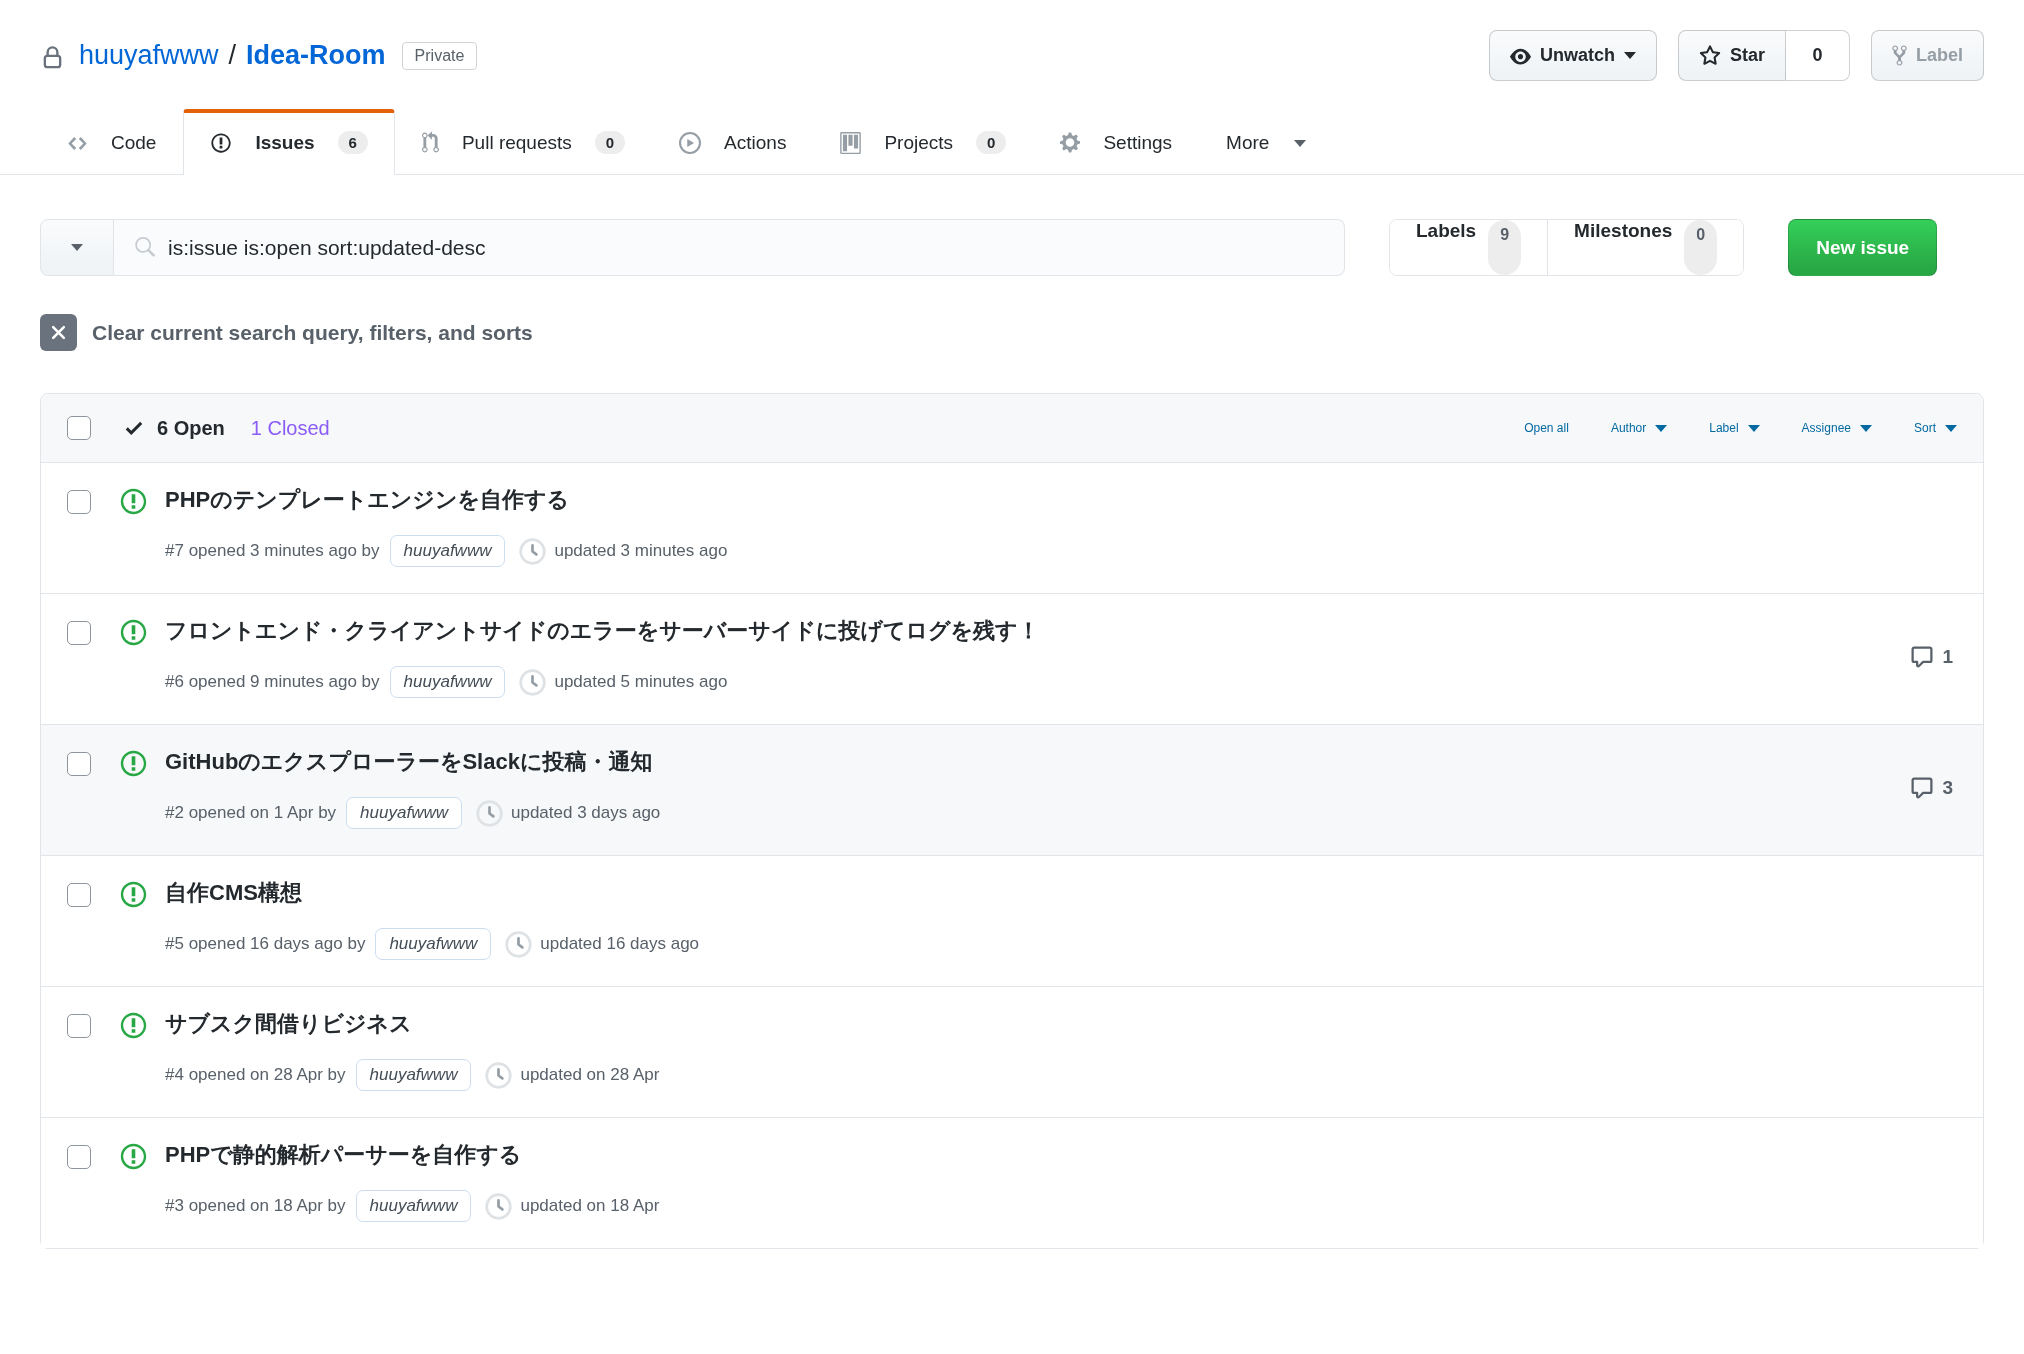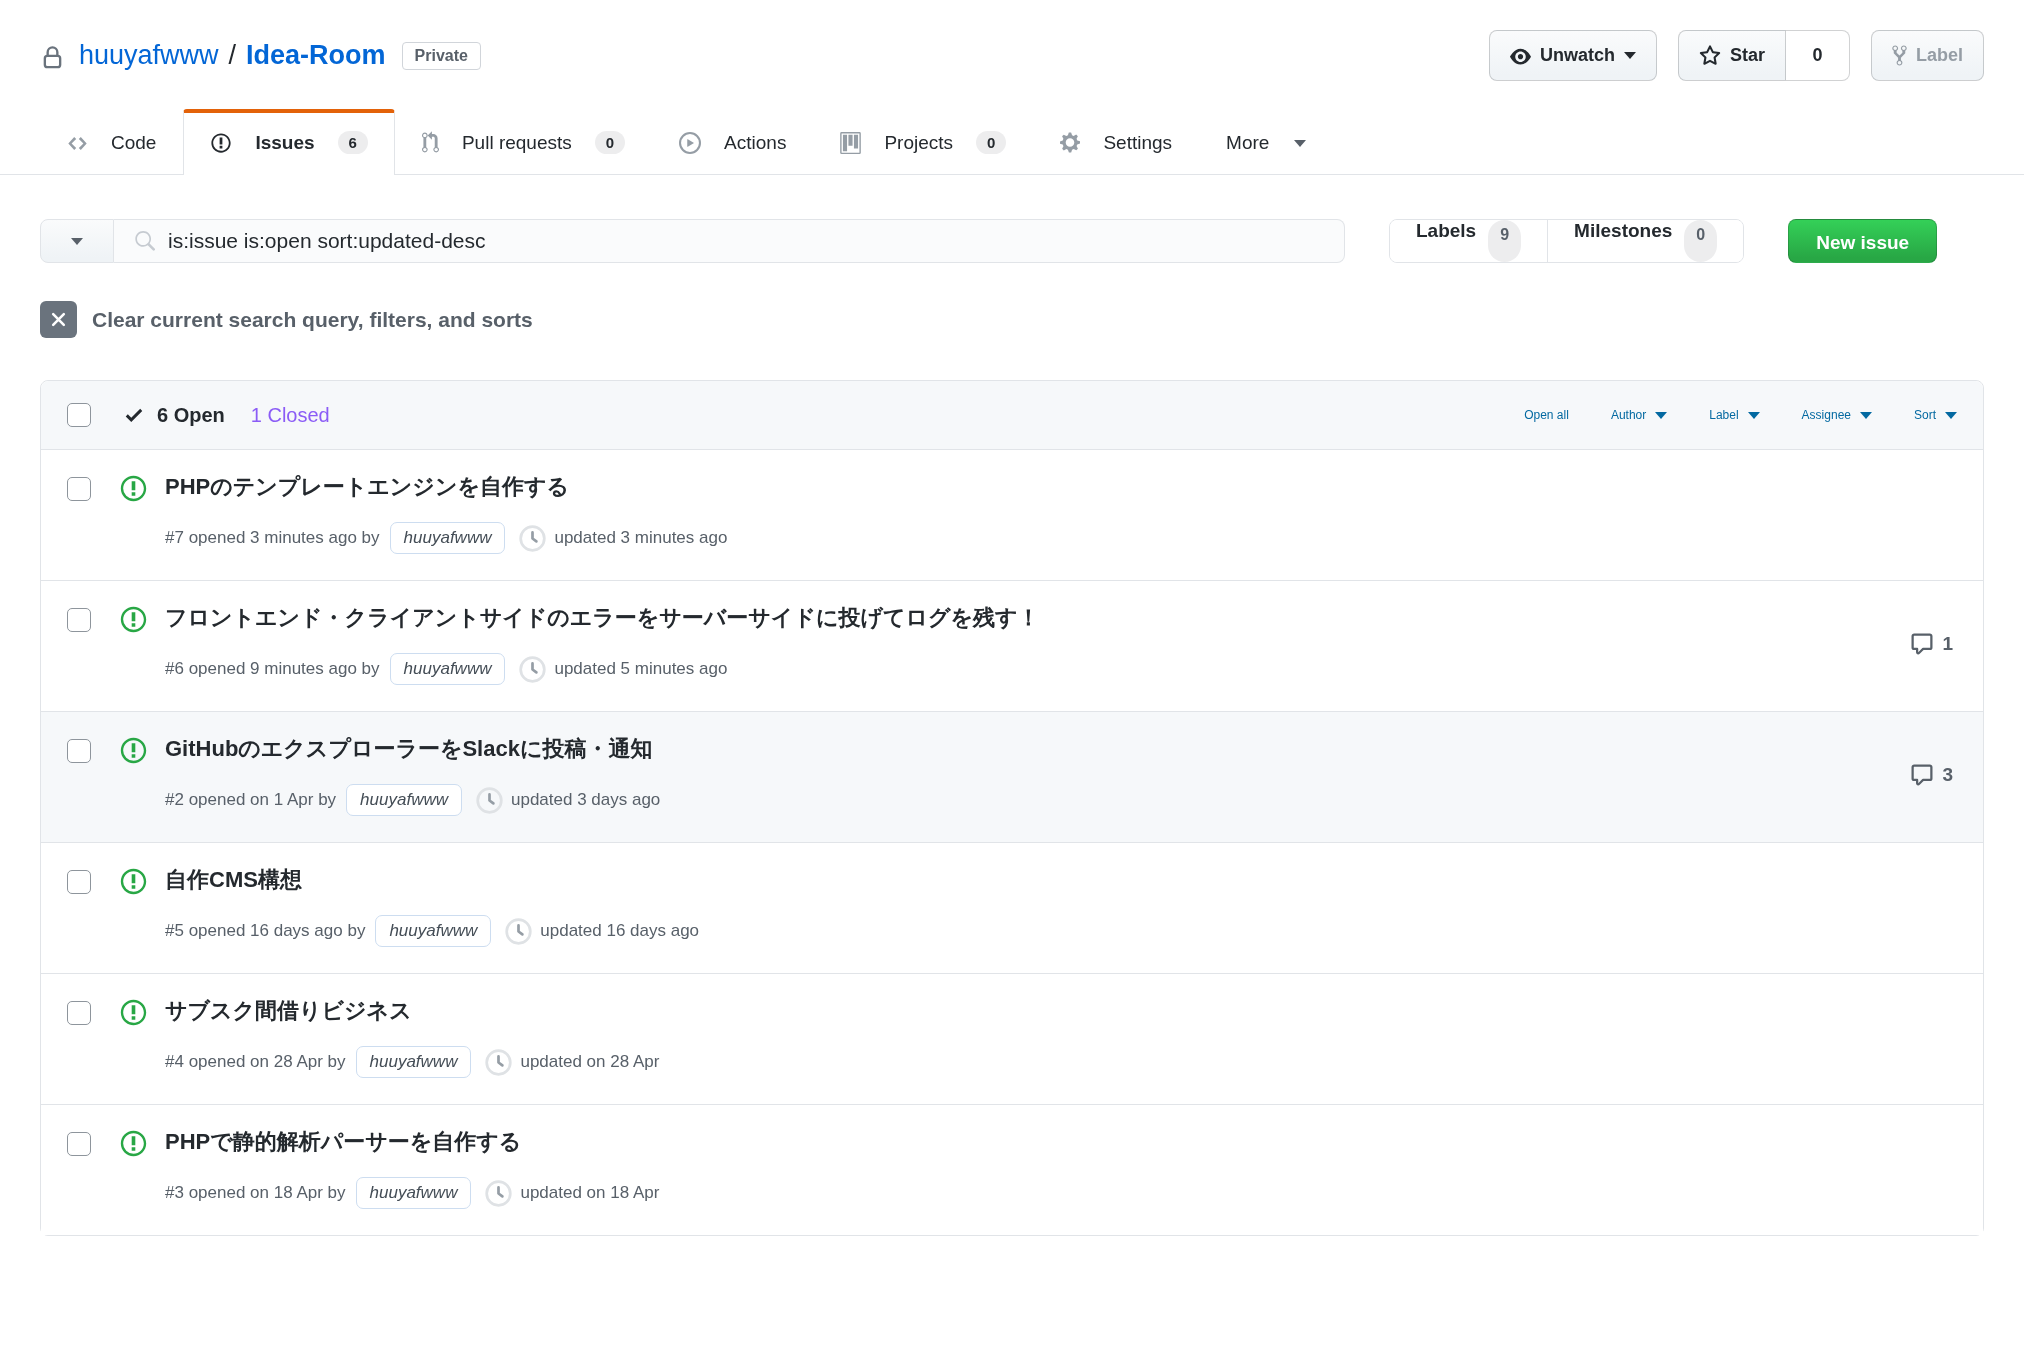--- a/index.html
+++ b/index.html
@@ -13,21 +13,21 @@
   
   .repo-header { display:flex; align-items:center; justify-content:space-between;
     padding:30px 40px 0 40px; }
   .repo-title-wrap { display:flex; align-items:center; }
   .lock-wrap { margin-right:14px; margin-top:3px; }
   .repo-h1 { font-size:27px; font-weight:400; display:flex; align-items:center; }
   .repo-owner { color:#0366d6; }
   .repo-sep { color:#24292e; margin:0 10px; }
   .repo-name { color:#0366d6; font-weight:700; }
   .private-badge { margin-left:16px; font-size:16px; color:#586069;
-    border:1px solid #d1d5da; border-radius:4px; padding:4px 12px; font-weight:700; }
+    border:1px solid #d1d5da; border-radius:4px; padding:4px 12px; font-weight:400; }
 
   .repo-actions { display:flex; align-items:stretch; }
   .gh-btn { display:flex; align-items:center; gap:9px; height:51px;
     padding:0 20px; font-size:18px; font-weight:600; color:#24292e;
     background:linear-gradient(-180deg,#fafbfc,#eff3f6 90%);
     border:1px solid rgba(27,31,35,.2); border-radius:8px; cursor:pointer;
     font-family:inherit; }
   .btn-seg-group { display:flex; margin-left:21px; }
   .btn-seg-group .gh-btn.left { border-radius:8px 0 0 8px; }
   .count-seg { display:flex; align-items:center; justify-content:center;
@@ -46,21 +46,21 @@
     border-bottom:none; margin-bottom:-1px; cursor:pointer; }
   .tab .tab-icon { color:#959da5; }
   .tab.active { background:#fff; border-color:#e1e4e8; border-top:4px solid #e36209;
     border-radius:4px 4px 0 0; padding-top:18px; font-weight:600; }
   .tab.active .tab-icon { color:#24292e; }
   .tab-count { background:rgba(27,31,35,.08); border-radius:20px;
     padding:3px 11px; font-size:15px; font-weight:600; color:#24292e; }
   .tab-caret { color:#586069; margin-left:2px; }
 
   
-  .subnav { display:flex; align-items:stretch; margin:44px 40px 0 40px; height:44px; }
+  .subnav { display:flex; align-items:stretch; margin:44px 40px 0 40px; height:57px; }
   .search-wrap { display:flex; flex:1; max-width:1305px; }
   .search-dd { width:74px; display:flex; align-items:center; justify-content:center;
     background:linear-gradient(-180deg,#fafbfc,#eff3f6 90%);
     border:1px solid #e1e4e8; border-radius:8px 0 0 8px; color:#586069; cursor:pointer; }
   .search-input { flex:1; display:flex; align-items:center; gap:13px;
     background:#fafbfc; border:1px solid #e1e4e8; border-left:none;
     border-radius:0 8px 8px 0; padding:0 20px; font-size:21px; color:#24292e;
     cursor:text; }
   .lm-group { display:flex; margin-left:44px; border:1px solid #e1e4e8;
     border-radius:8px; overflow:hidden; background:#fff; }

